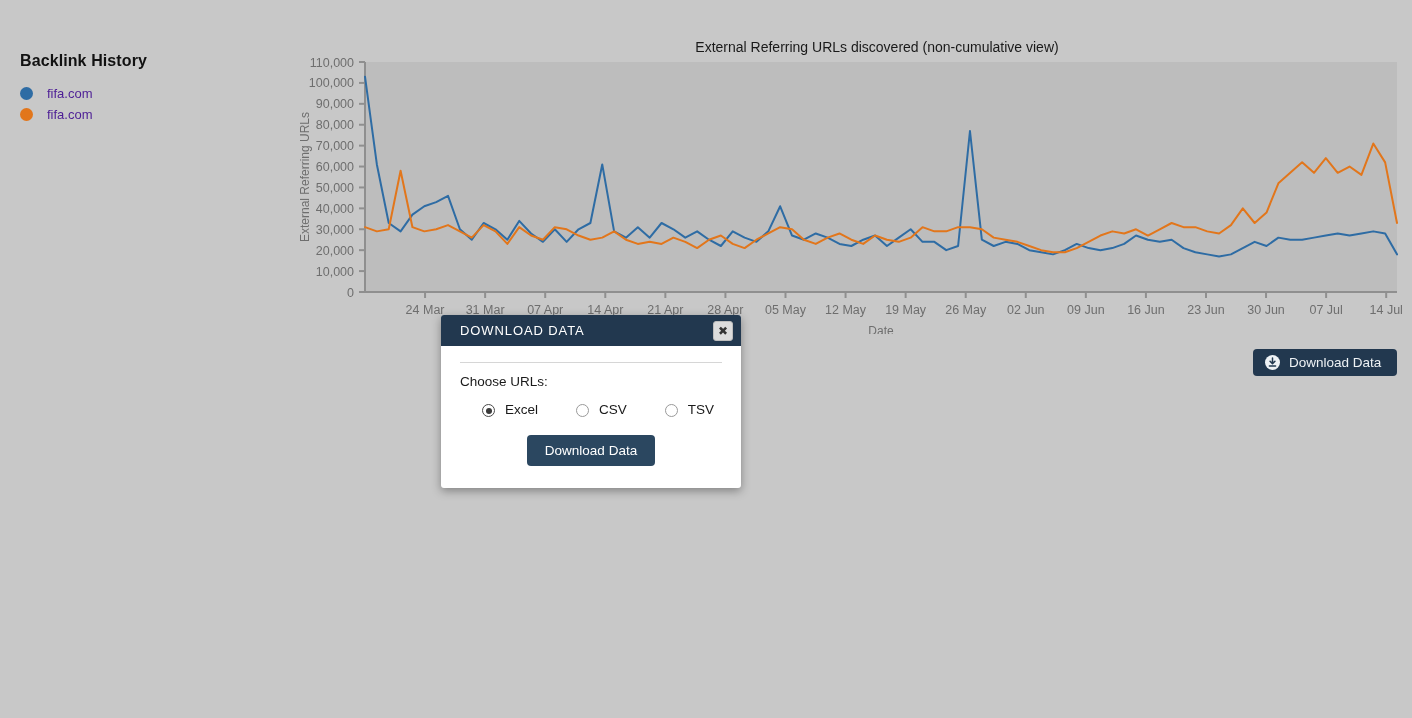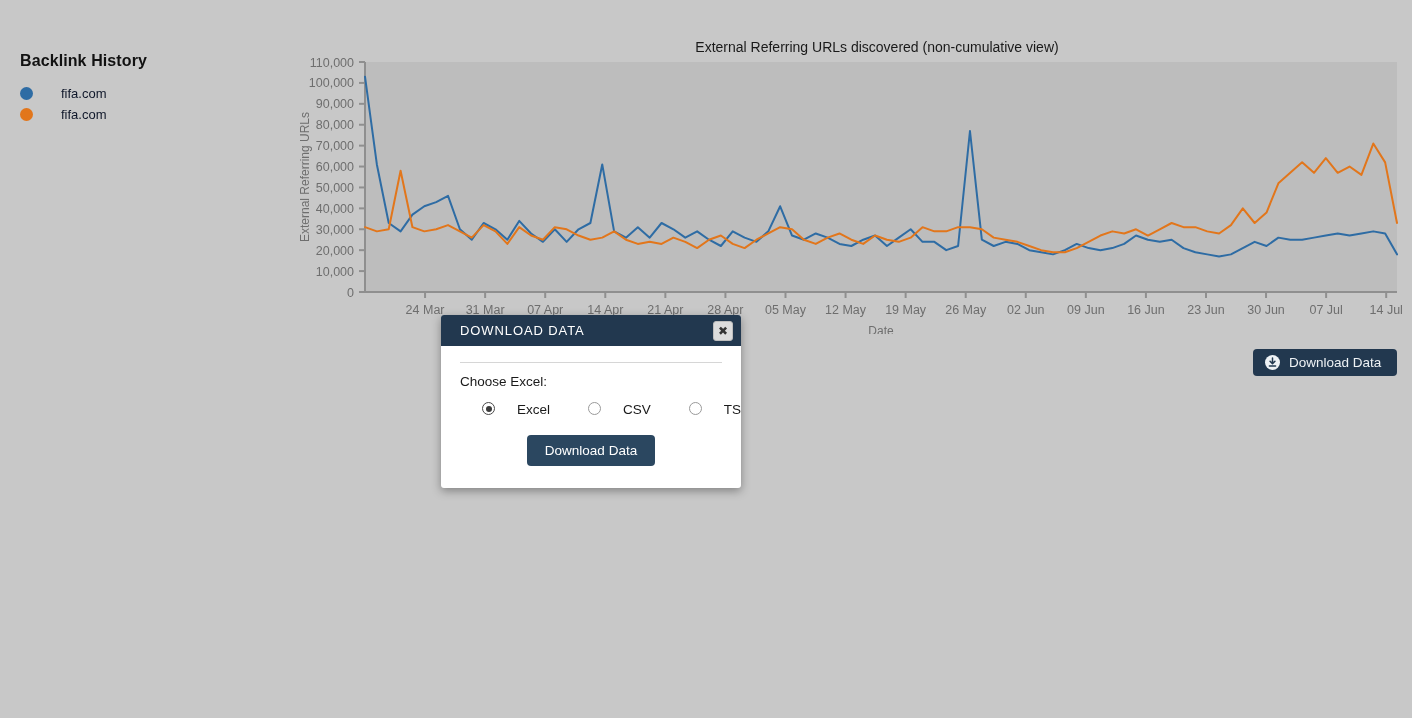--- a/index.html
+++ b/index.html
@@ -24,21 +24,21 @@
     color: #111;
     letter-spacing: .1px;
   }
   #panel-backlink .panel-title { top: 27px; }
 
   
   .legend { position: absolute; left: 20px; }
   #legend-backlink { top: 71px; }
   .legend-row { display: flex; align-items: center; height: 21px; margin-bottom: 0px; }
   .legend-dot { width: 13px; height: 13px; border-radius: 50%; display: inline-block; }
-  .legend-label { margin-left: 28px; font-size: 13px; color: #0f172a; }
+  .legend-label { margin-left: 14px; font-size: 13px; color: #4c1d95; }
 
   
   .chart-wrap { position: absolute; }
   #chart-backlink { left: 0px; top: 22px; width: 1136px; height: 300px; }
 
   .chart-title {
     position: absolute;
     left: 365px; right: 10px;
     top: 5px;
     text-align: center;
@@ -114,21 +114,21 @@
   .modal-desc {
     font-size: 13.5px;
     color: #1a1a1a;
     line-height: 1.42;
     margin: 0 0 12px 0;
   }
   .modal-desc b { font-weight: bold; }
   .modal-sep { border: none; border-top: 1px solid #d6d6d6; margin: 0 0 11px 0; }
   .modal-choose { font-size: 13.5px; color: #1a1a1a; margin-bottom: 13px; }
   .radio-row { display: flex; align-items: center; margin: 0 0 18px 0; padding-left: 22px; gap: 0; }
-  .radio-item { display: flex; align-items: flex-start; gap: 22px; }
+  .radio-item { display: flex; align-items: flex-end; gap: 10px; }
   .radio-item + .radio-item { margin-left: 38px; }
   .radio {
     width: 13px; height: 13px;
     border-radius: 50%;
     border: 1px solid #9a9a9a;
     background: #fff;
     display: inline-block;
     position: relative;
     cursor: pointer;
     box-sizing: border-box;
@@ -267,21 +267,21 @@
     
   </section>
 
   <div class="modal">
     <div class="modal-header">
       <span class="modal-title">DOWNLOAD DATA</span>
       <button class="modal-close">✖</button>
     </div>
     <div class="modal-body">
       <hr class="modal-sep">
-      <div class="modal-choose">Choose Excel:</div>
+      <div class="modal-choose">Choose URLs:</div>
       <div class="radio-row">
         <label class="radio-item">
           <span class="radio checked"></span>
           <span class="radio-label">Excel</span>
         </label>
         <label class="radio-item">
           <span class="radio"></span>
           <span class="radio-label">CSV</span>
         </label>
         <label class="radio-item">

